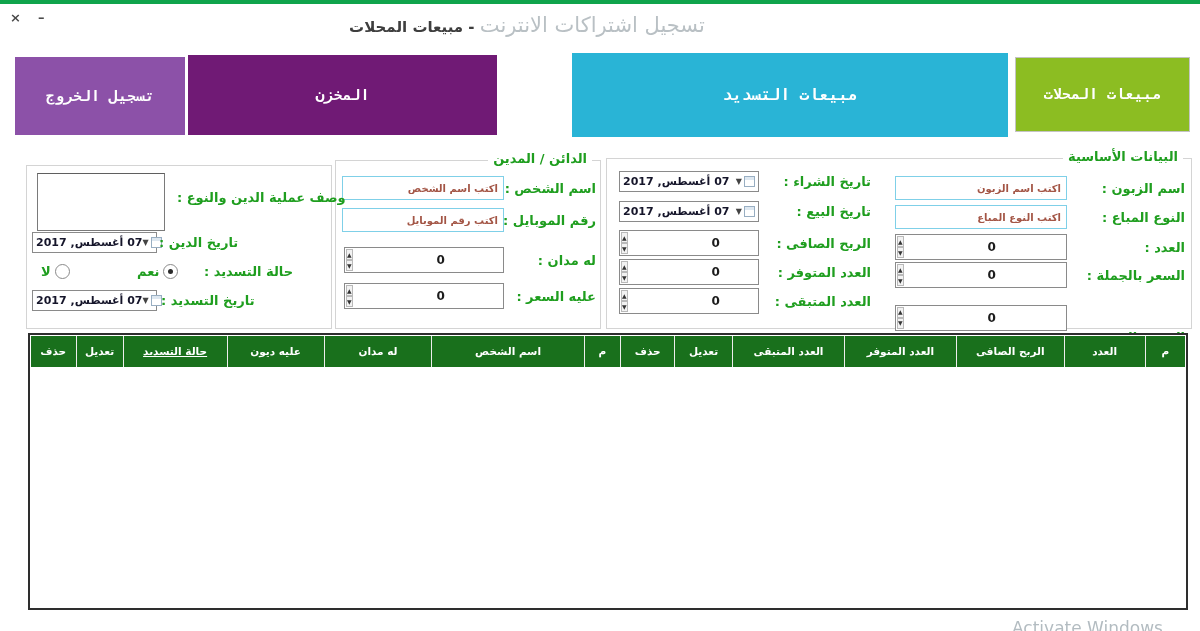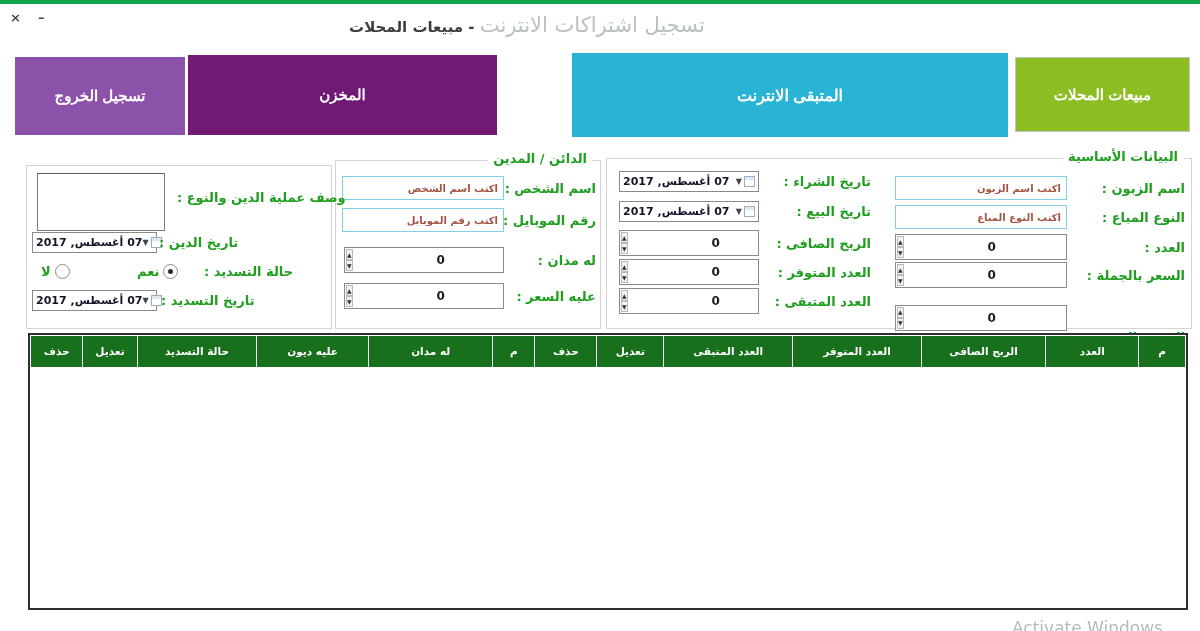--- a/index.html
+++ b/index.html
@@ -10,21 +10,21 @@
   
   .topstrip{position:absolute;top:0;left:0;width:1200px;height:4px;background:#10a44c;}
   
   .winctl{position:absolute;top:7px;left:10px;direction:ltr;}
   .winctl span{display:inline-block;color:#4a4a4a;font-weight:bold;font-size:13px;margin-right:12px;cursor:default;line-height:14px;}
   
   .apptitle{position:absolute;top:13px;left:0;width:1054px;text-align:center;white-space:nowrap;}
   .t-light{color:#b9c0c4;font-size:21px;}
   .t-sep,.t-bold{color:#3e3e3e;font-size:15px;font-weight:bold;}
   
-  .tab{position:absolute;border:none;color:#fff;font-weight:bold;cursor:pointer;font-family:Liberation Sans, sans-serif;}
+  .tab{position:absolute;border:none;color:#fff;font-weight:bold;cursor:pointer;font-family:Liberation Mono, monospace;}
   .tab-green {right:10px;  top:57px;width:175px;height:75px;background:#8cbd22;font-size:15px;border:1px solid #c4c4c4;}
   .tab-cyan  {right:192px; top:53px;width:436px;height:84px;background:#29b4d6;font-size:16px;}
   .tab-brown {right:703px; top:55px;width:309px;height:80px;background:#701a75;font-size:15px;}
   .tab-purple{right:1015px;top:57px;width:170px;height:78px;background:#8c51a8;font-size:15px;}
   
   .group{position:absolute;border:1px solid #d4d4d4;background:#fff;}
   .gtitle{position:absolute;top:-10px;right:8px;background:#fff;padding:0 5px;color:#1f9e1f;font-weight:bold;font-size:13px;white-space:nowrap;}
   #group-basic  {right:8px;  top:158px;width:584px;height:169px;}
   #group-debtor {right:599px;top:160px;width:264px;height:167px;}
   #group-details{right:868px;top:165px;width:304px;height:162px;}
@@ -69,21 +69,21 @@
 <div class="winctl">
   <span>×</span>
   <span>–</span>
 </div>
 
 <div class="apptitle">
   <span class="t-light">تسجيل اشتراكات الانترنت</span><span class="t-sep"> - </span><span class="t-bold">مبيعات المحلات</span>
 </div>
 
 <button class="tab tab-green">مبيعات المحلات</button>
-<button class="tab tab-cyan">المتبقى الانترنت</button>
+<button class="tab tab-cyan">مبيعات التسديد</button>
 <button class="tab tab-brown">المخزن</button>
 <button class="tab tab-purple">تسجيل الخروج</button>
 
 <div class="group" id="group-basic">
   <span class="gtitle">البيانات الأساسية</span>
 
   <div class="frow" style="top:17px;right:6px;">
     <span class="flabel" style="width:118px;">اسم الزبون :</span>
     <input class="tinput" style="width: 160px;" placeholder="اكتب اسم الزبون">
   </div>
@@ -245,22 +245,23 @@
 <div id="grid">
   <div id="grid-header">
       <div class="gcol" style="flex: 30 1 30px;">م</div>
       <div class="gcol" style="flex: 60 1 60px;">العدد</div>
       <div class="gcol" style="flex: 80 1 80px;">الربح الصافى</div>
       <div class="gcol" style="flex: 83 1 83px;">العدد المتوفر</div>
       <div class="gcol" style="flex: 83 1 83px;">العدد المتبقى</div>
       <div class="gcol" style="flex: 43 1 43px;">تعديل</div>
       <div class="gcol" style="flex: 40 1 40px;">حذف</div>
       <div class="gcol" style="flex: 27 1 27px;">م</div>
+      <div class="gcol" style="flex: 113 1 113px;">اسم الشخص</div>
       <div class="gcol" style="flex: 80 1 80px; text-align: right;">له مدان</div>
       <div class="gcol" style="flex: 72 1 72px;">عليه ديون</div>
-      <div class="gcol" style="flex: 77 1 77px;">حالة التسديد</div>
+      <div class="gcol" style="flex: 77 1 77px; text-decoration: underline;">حالة التسديد</div>
       <div class="gcol" style="flex: 35 1 35px;">تعديل</div>
       <div class="gcol" style="flex: 33 1 33px;">حذف</div>
     </div>
   <div id="grid-body"></div>
 </div>
 
 <div class="watermark">Activate Windows</div>
 
 </body></html>

